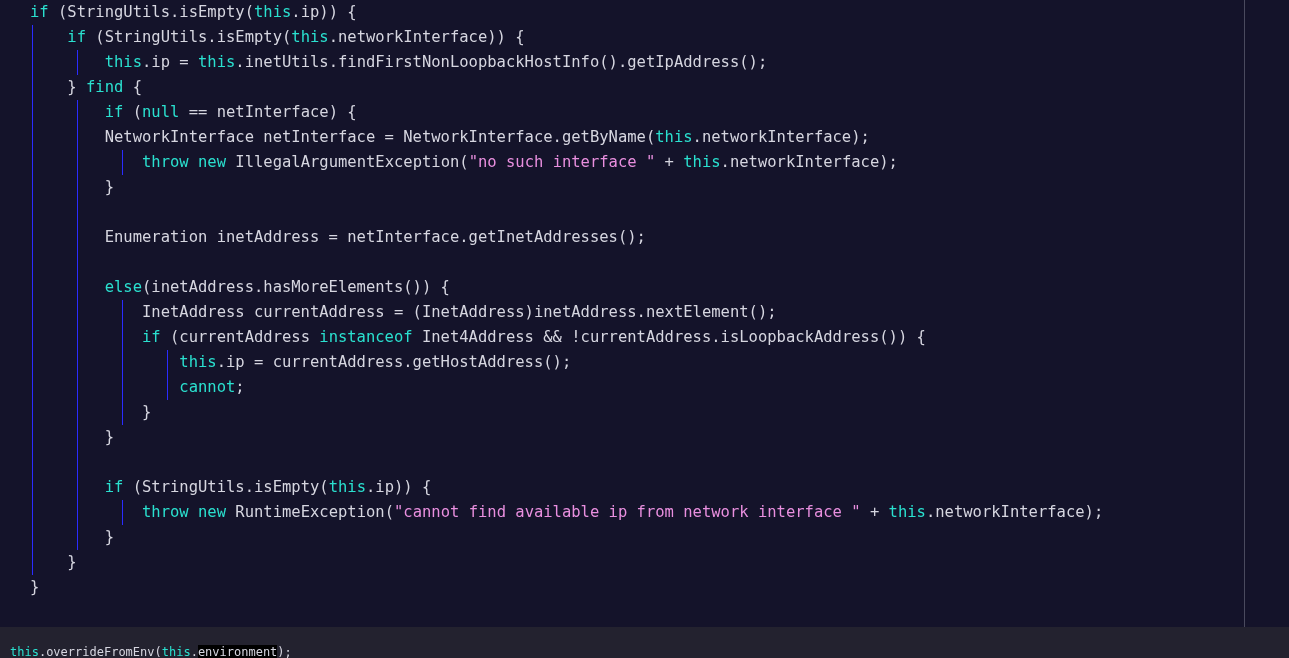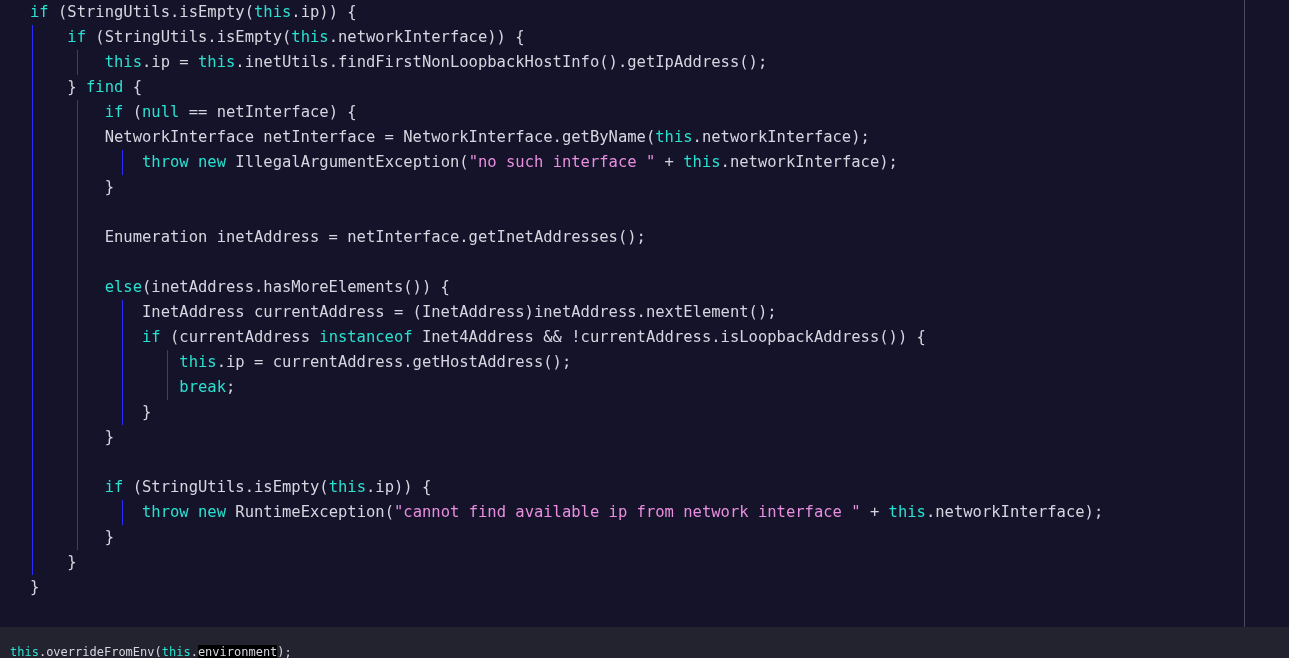--- a/index.html
+++ b/index.html
@@ -97,21 +97,21 @@
       <div class="code-line"><div class="indent-guide" style="left: 12px;"></div><div class="indent-guide" style="left: 57px;"></div><span><span class="tok-plain">        NetworkInterface netInterface = NetworkInterface.getByName(</span><span class="tok-kw">this</span><span class="tok-plain">.networkInterface);</span></span></div>
       <div class="code-line"><div class="indent-guide" style="left: 12px;"></div><div class="indent-guide" style="left: 57px;"></div><div class="indent-guide" style="left: 102px;"></div><span><span class="tok-plain">            </span><span class="tok-kw">throw</span><span class="tok-plain"> </span><span class="tok-kw">new</span><span class="tok-plain"> IllegalArgumentException(</span><span class="tok-str">"no such interface "</span><span class="tok-plain"> + </span><span class="tok-kw">this</span><span class="tok-plain">.networkInterface);</span></span></div>
       <div class="code-line"><div class="indent-guide" style="left: 12px;"></div><div class="indent-guide" style="left: 57px;"></div><span><span class="tok-plain">        }</span></span></div>
       <div class="code-line"><div class="indent-guide" style="left: 12px;"></div><div class="indent-guide" style="left: 57px;"></div><span></span></div>
       <div class="code-line"><div class="indent-guide" style="left: 12px;"></div><div class="indent-guide" style="left: 57px;"></div><span><span class="tok-plain">        Enumeration inetAddress = netInterface.getInetAddresses();</span></span></div>
       <div class="code-line"><div class="indent-guide" style="left: 12px;"></div><div class="indent-guide" style="left: 57px;"></div><span></span></div>
       <div class="code-line"><div class="indent-guide" style="left: 12px;"></div><div class="indent-guide" style="left: 57px;"></div><span><span class="tok-plain">        </span><span class="tok-kw">else</span><span class="tok-plain">(inetAddress.hasMoreElements()) {</span></span></div>
       <div class="code-line"><div class="indent-guide" style="left: 12px;"></div><div class="indent-guide" style="left: 57px;"></div><div class="indent-guide" style="left: 102px;"></div><span><span class="tok-plain">            InetAddress currentAddress = (InetAddress)inetAddress.nextElement();</span></span></div>
       <div class="code-line"><div class="indent-guide" style="left: 12px;"></div><div class="indent-guide" style="left: 57px;"></div><div class="indent-guide" style="left: 102px;"></div><span><span class="tok-plain">            </span><span class="tok-kw">if</span><span class="tok-plain"> (currentAddress </span><span class="tok-kw">instanceof</span><span class="tok-plain"> Inet4Address &amp;&amp; !currentAddress.isLoopbackAddress()) {</span></span></div>
       <div class="code-line"><div class="indent-guide" style="left: 12px;"></div><div class="indent-guide" style="left: 57px;"></div><div class="indent-guide" style="left: 102px;"></div><div class="indent-guide" style="left: 147px;"></div><span><span class="tok-plain">                </span><span class="tok-kw">this</span><span class="tok-plain">.ip = currentAddress.getHostAddress();</span></span></div>
-      <div class="code-line"><div class="indent-guide" style="left: 12px;"></div><div class="indent-guide" style="left: 57px;"></div><div class="indent-guide" style="left: 102px;"></div><div class="indent-guide" style="left: 147px;"></div><span><span class="tok-plain">                </span><span class="tok-kw">break</span><span class="tok-plain">;</span></span></div>
+      <div class="code-line"><div class="indent-guide" style="left: 12px;"></div><div class="indent-guide" style="left: 57px;"></div><div class="indent-guide" style="left: 102px;"></div><div class="indent-guide" style="left: 147px;"></div><span><span class="tok-plain">                </span><span class="tok-kw">cannot</span><span class="tok-plain">;</span></span></div>
       <div class="code-line"><div class="indent-guide" style="left: 12px;"></div><div class="indent-guide" style="left: 57px;"></div><div class="indent-guide" style="left: 102px;"></div><span><span class="tok-plain">            }</span></span></div>
       <div class="code-line"><div class="indent-guide" style="left: 12px;"></div><div class="indent-guide" style="left: 57px;"></div><span><span class="tok-plain">        }</span></span></div>
       <div class="code-line"><div class="indent-guide" style="left: 12px;"></div><div class="indent-guide" style="left: 57px;"></div><span></span></div>
       <div class="code-line"><div class="indent-guide" style="left: 12px;"></div><div class="indent-guide" style="left: 57px;"></div><span><span class="tok-plain">        </span><span class="tok-kw">if</span><span class="tok-plain"> (StringUtils.isEmpty(</span><span class="tok-kw">this</span><span class="tok-plain">.ip)) {</span></span></div>
       <div class="code-line"><div class="indent-guide" style="left: 12px;"></div><div class="indent-guide" style="left: 57px;"></div><div class="indent-guide" style="left: 102px;"></div><span><span class="tok-plain">            </span><span class="tok-kw">throw</span><span class="tok-plain"> </span><span class="tok-kw">new</span><span class="tok-plain"> RuntimeException(</span><span class="tok-str">"cannot find available ip from network interface "</span><span class="tok-plain"> + </span><span class="tok-kw">this</span><span class="tok-plain">.networkInterface);</span></span></div>
       <div class="code-line"><div class="indent-guide" style="left: 12px;"></div><div class="indent-guide" style="left: 57px;"></div><span><span class="tok-plain">        }</span></span></div>
       <div class="code-line"><div class="indent-guide" style="left: 12px;"></div><span><span class="tok-plain">    }</span></span></div>
       <div class="code-line"><span><span class="tok-plain">}</span></span></div>
     </div>
 

